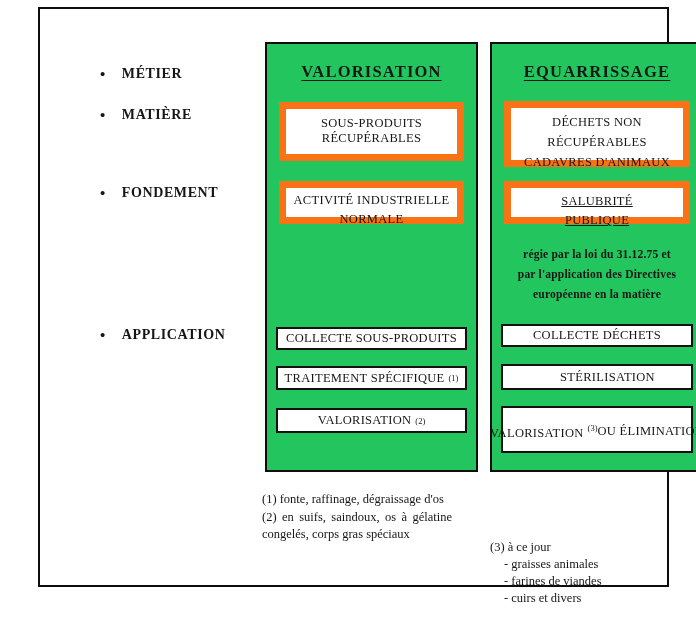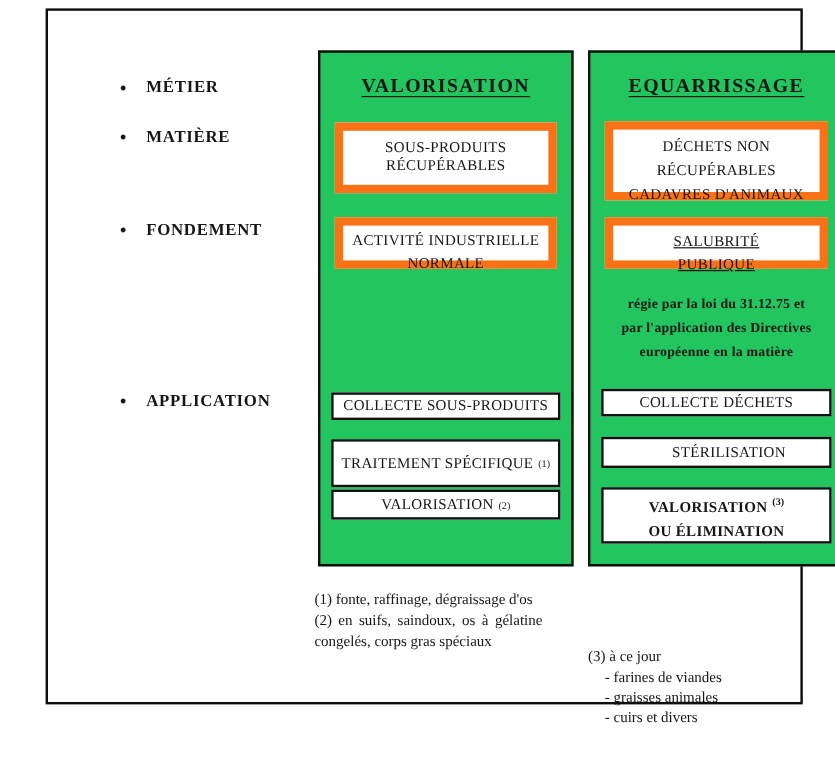--- a/index.html
+++ b/index.html
@@ -47,25 +47,25 @@
   }
   .m1{top:58px;height:59px;display:flex;flex-direction:column;justify-content:space-between;padding:7px 0 8px;}
   .m2{top:57px;height:66px;line-height:20px;padding-top:4px;}
   .f1{top:137px;height:43px;line-height:19px;padding-top:3px;}
   .f2{top:137px;height:43px;line-height:19px;padding-top:4px;text-decoration:underline;}
   .regie{
     position:absolute;top:200px;left:0;right:0;text-align:center;
     font-weight:bold;font-size:11.5px;line-height:20px;letter-spacing:0.2px;
   }
   .c1a1{top:283px;height:23px;}
-  .c1a2{top:322px;height:40px;}
+  .c1a2{top:322px;height:24px;}
   .c1a3{top:364px;height:25px;}
   .c2a1{top:280px;height:23px;}
   .c2a2{top:320px;height:26px;padding-left:21px;}
-  .c2a3{top:362px;height:47px;flex-direction:column;line-height:20px;padding-top:2px;font-weight:bold;}
+  .c2a3{top:362px;height:47px;flex-direction:row;line-height:20px;padding-top:2px;}
   sup{font-size:8.5px;vertical-align:6px;letter-spacing:0;}
   .supgap{margin-left:4px;}
   
   .fnleft{
     position:absolute;left:222px;top:482px;width:190px;
     font-size:12.5px;line-height:17.5px;
   }
   .fnleft p{margin:0;text-align:justify;}
   .fnright{
     position:absolute;left:450px;top:511px;width:200px;
@@ -155,19 +155,19 @@
         <span>OU ÉLIMINATION</span>
       </div>
     </div>
 
     <div class="fnleft">
       <p>(1) fonte, raffinage, dégraissage d'os</p>
       <p>(2) en suifs, saindoux, os à gélatine congelés, corps gras spéciaux</p>
     </div>
     <div class="fnright">
       <p>(3) à ce jour</p>
+      <p class="item">- graisses animales</p>
       <p class="item">- farines de viandes</p>
-      <p class="item">- graisses animales</p>
       <p class="item">- cuirs et divers</p>
     </div>
 
   </div>
 </div>
 
 </body></html>

